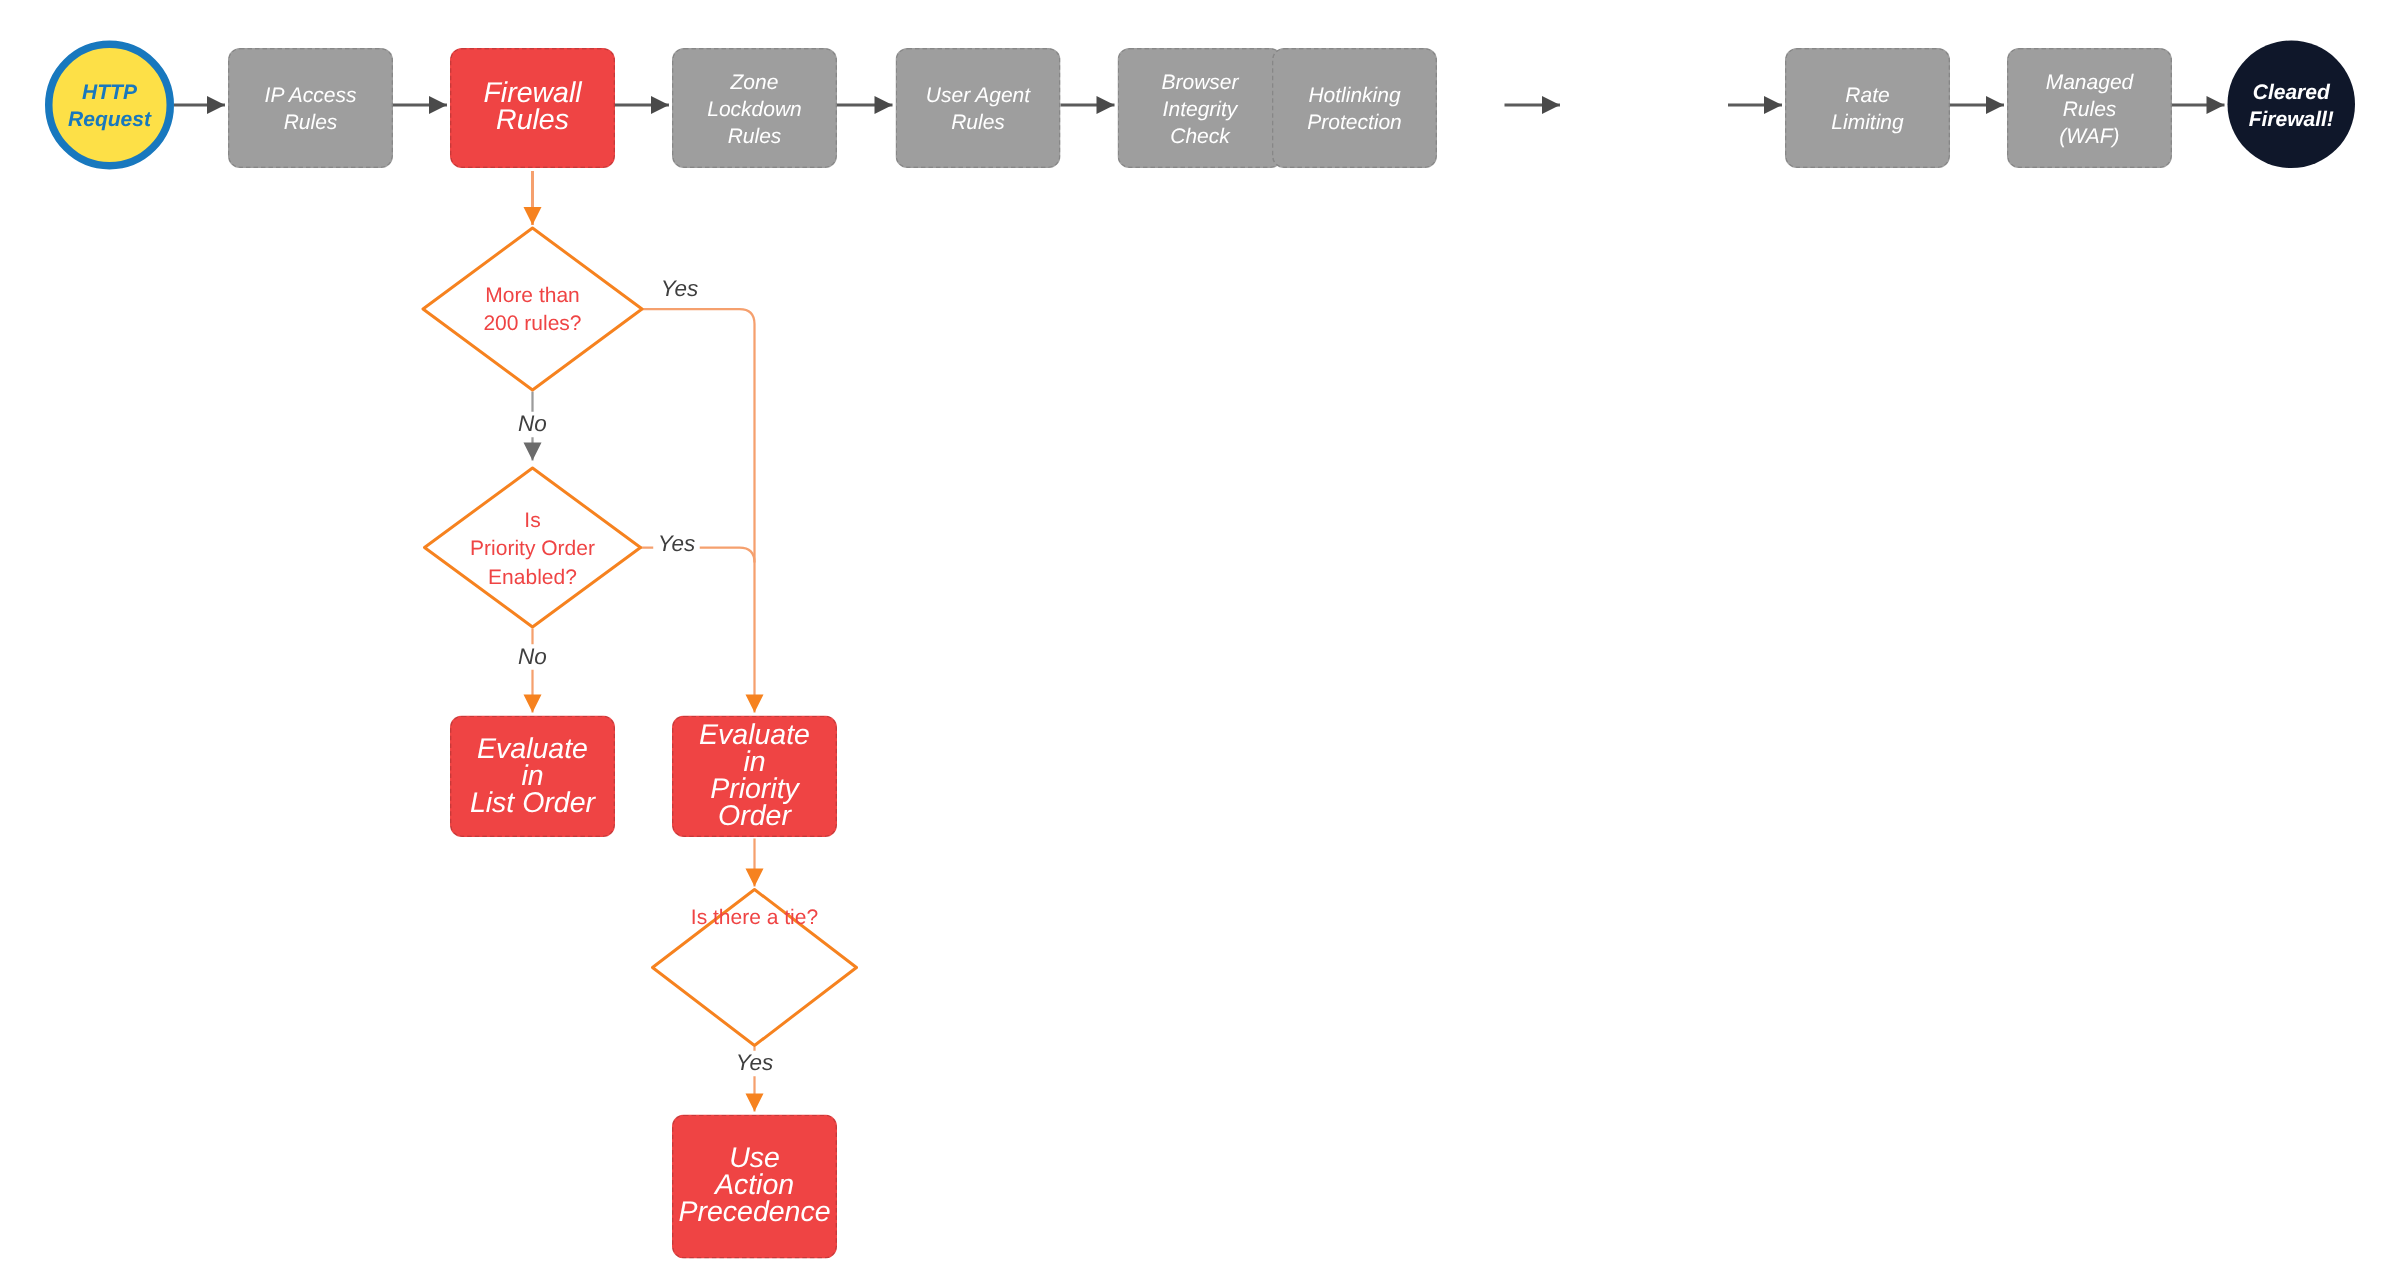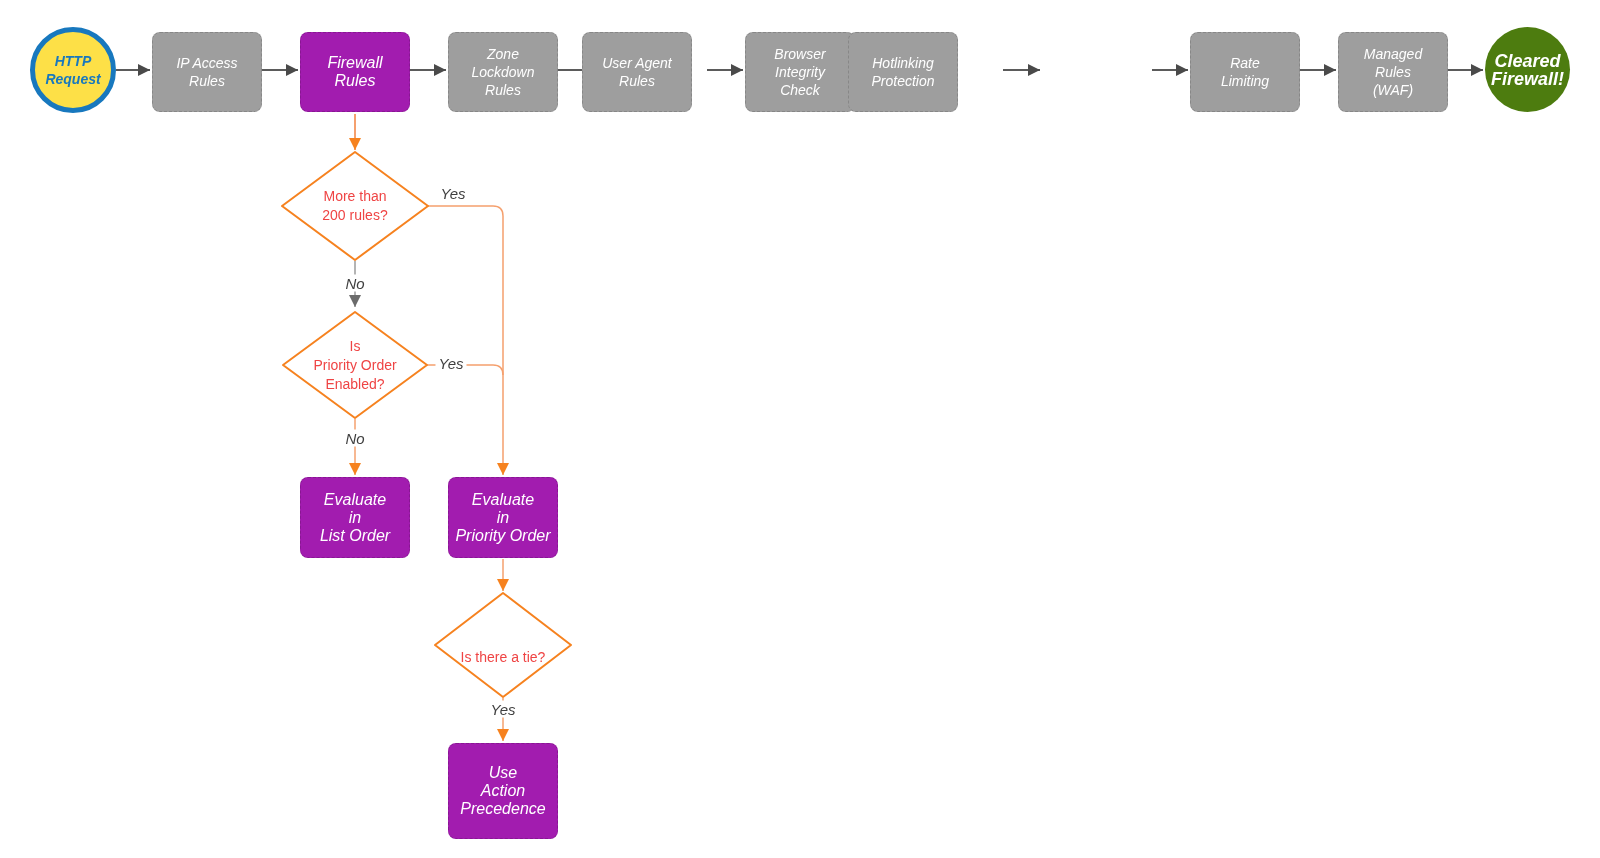--- a/index.html
+++ b/index.html
@@ -11,33 +11,33 @@
   .node{position:absolute;z-index:2;display:flex;align-items:center;justify-content:center;text-align:center;box-sizing:border-box;}
   .lbl{white-space:pre-line;display:block;}
   
   .circle-start{
     left:30px;top:27px;width:86px;height:86px;border-radius:50%;
     background:#fde047;border:5px solid #1878BE;color:#1878BE;
     font-style:italic;font-weight:bold;font-size:14px;line-height:18px;
   }
   .circle-end{
     left:1485px;top:27px;width:85px;height:85px;border-radius:50%;
-    background:#4d7c0f;color:#ffffff;
-    font-style:italic;font-weight:bold;font-size:18px;line-height:18px;
+    background:#0f172a;color:#ffffff;
+    font-style:italic;font-weight:bold;font-size:14px;line-height:18px;
   }
   
   .stage{
     top:32px;width:110px;height:80px;border-radius:8px;
     background:#9E9E9E;border:1px dashed rgba(0,0,0,0.14);
     color:#ffffff;font-style:italic;font-size:14px;line-height:18px;
   }
   
   .orange{
-    background:#a21caf;border:1px dashed rgba(0,0,0,0.16);
-    color:#ffffff;font-style:italic;font-size:16px;line-height:18px;border-radius:8px;
+    background:#ef4444;border:1px dashed rgba(0,0,0,0.16);
+    color:#ffffff;font-style:italic;font-size:19px;line-height:18px;border-radius:8px;
   }
   .action{width:110px;height:81px;}
   
   .diamond-text{
     color:#ef4444;font-size:14px;line-height:19px;font-style:normal;background:transparent;z-index:3;
   }
   
   .edge-label{
     position:absolute;z-index:3;transform:translate(-50%,-50%);
     color:#3F3F3F;font-style:italic;font-size:15px;background:#ffffff;padding:0 3px;
@@ -102,21 +102,21 @@
   </div>
   <div class="node stage orange" style="left:300px;top:32px;width:110px;height:80px">
     <span class="lbl">Firewall
 Rules</span>
   </div>
   <div class="node stage" style="left:448px">
     <span class="lbl">Zone
 Lockdown
 Rules</span>
   </div>
-  <div class="node stage" style="left:582px">
+  <div class="node stage" style="left:597px">
     <span class="lbl">User Agent
 Rules</span>
   </div>
   <div class="node stage" style="left:745px">
     <span class="lbl">Browser
 Integrity
 Check</span>
   </div>
   <div class="node stage" style="left:848px">
     <span class="lbl">Hotlinking
@@ -139,21 +139,21 @@
 
   <div class="node diamond-text" style="left:285px;top:178px;width:140px;height:56px">
     <span class="lbl">More than
 200 rules?</span>
   </div>
   <div class="node diamond-text" style="left:285px;top:336px;width:140px;height:58px">
     <span class="lbl">Is
 Priority Order
 Enabled?</span>
   </div>
-  <div class="node diamond-text" style="left:433px;top:647px;width:140px;height:20px">
+  <div class="node diamond-text" style="left:433px;top:601px;width:140px;height:20px">
     <span class="lbl">Is there a tie?</span>
   </div>
 
   <div class="node orange action" style="left:300px;top:477px">
     <span class="lbl">Evaluate
 in
 List Order</span>
   </div>
   <div class="node orange action" style="left:448px;top:477px">
     <span class="lbl">Evaluate

